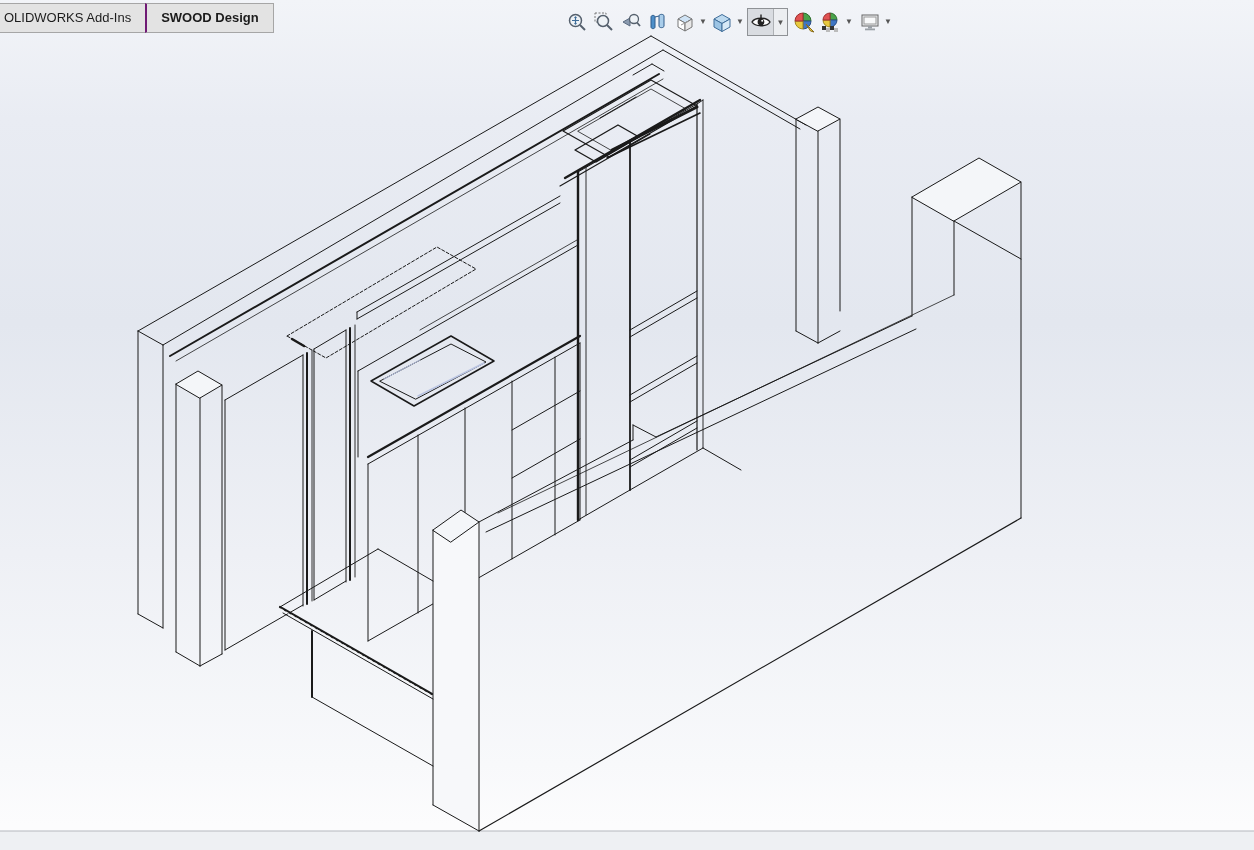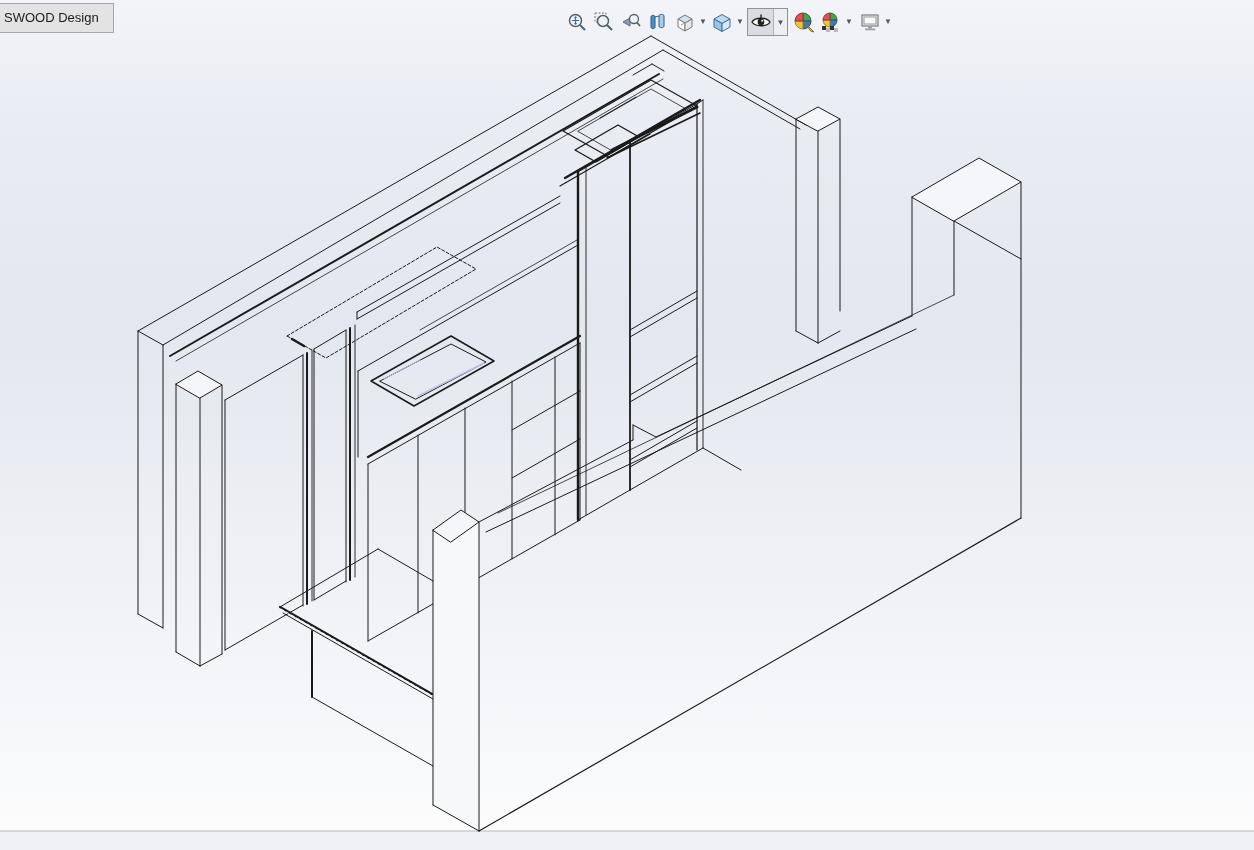--- a/index.html
+++ b/index.html
@@ -9,21 +9,21 @@
     background:linear-gradient(180deg,#f2f4f8 0%,#e9ecf3 14%,#e3e7ef 38%,#eef0f5 65%,#f8f9fb 90%,#fcfcfd 97%);
   }
   
   .tabbar{position:absolute;top:3px;left:0;display:flex;z-index:30;}
   .tab{
     height:28px;line-height:28px;background:#e3e3e3;
     border:1px solid #a6a6a6;border-left:none;
     padding:0 14px;font-size:13px;color:#1c1c1c;white-space:nowrap;
   }
   .tab:first-child{padding-left:4px;}
-  .tab + .tab{border-left:4px solid #701a75;margin-left:-1px;}
+  .tab + .tab{border-left:2px solid #701a75;margin-left:-1px;font-weight:bold;}
   
   .hud{position:absolute;top:6px;left:563px;height:32px;display:flex;align-items:center;z-index:30;}
   .hud-btn{width:25px;height:26px;display:flex;align-items:center;justify-content:center;
     background:transparent;border:1px solid transparent;margin:0 1px;padding:0;cursor:default;}
   .hud-sep{width:2px;}
   .dd{font-size:8px;color:#555;width:10px;text-align:center;line-height:26px;height:26px;}
   .pressed-group{display:flex;align-items:stretch;border:1px solid #8f9296;background:#d9dce1;height:26px;margin:0 2px;}
   .pressed-group .hud-btn{border:none;margin:0;background:transparent;}
   .pressed-group .ddcell{width:13px;background:#eceef1;border-left:1px solid #aeb1b5;
     display:flex;align-items:center;justify-content:center;font-size:8px;color:#555;}
@@ -186,20 +186,21 @@
     <path d="M280,607 L432,694" stroke-width="2.2"></path>
     <path d="M281,609 L431,695" stroke="#ffffff" stroke-width="0.8" stroke-dasharray="3,3"></path>
     <path d="M283,613 L433,699"></path>
     <path d="M312,631 L312,697" stroke-width="2"></path>
     <path d="M312,697 L433,766"></path>
   </g>
 </svg>
 </div>
 
 <div class="tabbar">
+  <div class="tab">OLIDWORKS Add-Ins</div>
   <div class="tab">SWOOD Design</div>
 </div>
 
 <div class="hud">
 
   <button class="hud-btn" aria-label="zoom-to-fit-icon">
     <svg width="22" height="22" viewBox="0 0 22 22">
       <circle cx="9.5" cy="9.5" r="6" fill="#eef2f6" stroke="#55606d" stroke-width="1.5"></circle>
       <path d="M14,14 L19,19" stroke="#55606d" stroke-width="2"></path>
       <path d="M9.5,6 v7 M6,9.5 h7" stroke="#3f6d99" stroke-width="1.2"></path>

